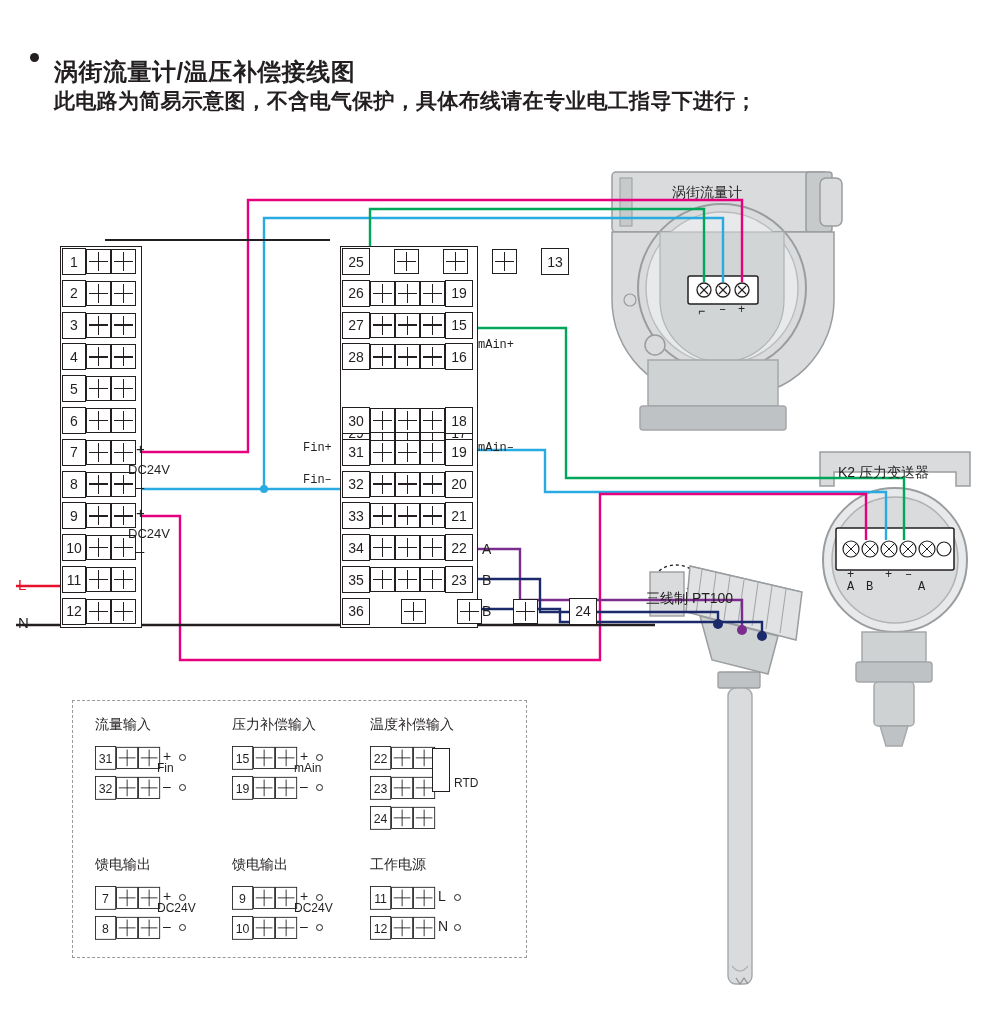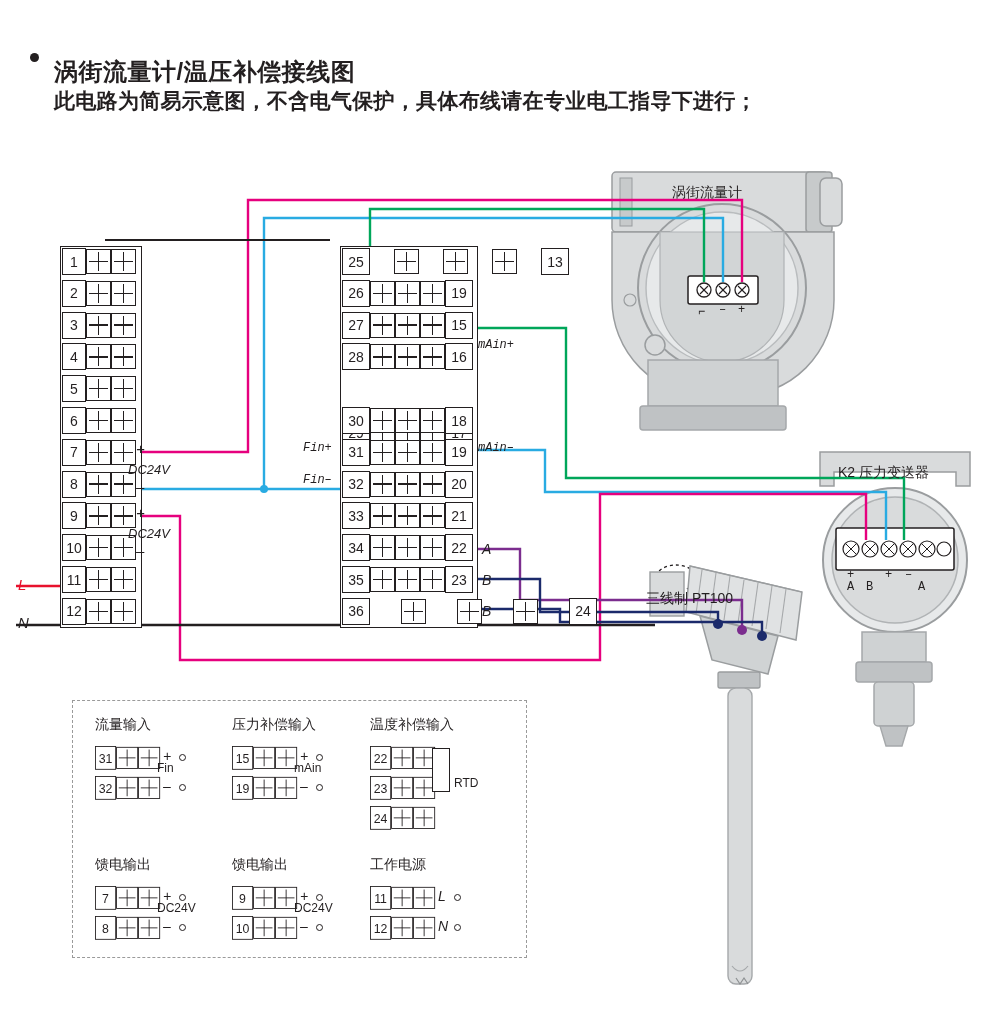--- a/index.html
+++ b/index.html
@@ -1,21 +1,21 @@
 <!DOCTYPE html>
 <html><head>
 <meta charset="utf-8">
 <style>
   html,body{margin:0;padding:0;}
   body{
     width:990px;height:1030px;position:relative;background:#ffffff;
     font-family:"Liberation Sans","DejaVu Sans",sans-serif;color:#231f20;
     overflow:hidden;
   }
-  .abs{position:absolute;font-style:italic;}
+  .abs{position:absolute;}
   
   #header{left:0;top:0;width:990px;}
   .bullet{position:absolute;left:30px;top:53px;width:9px;height:9px;border-radius:50%;background:#231f20;}
   .title{position:absolute;left:54px;top:56px;font-size:24px;font-weight:bold;letter-spacing:.5px;}
   .subtitle{position:absolute;left:54px;top:87px;font-size:21px;font-weight:bold;letter-spacing:.3px;}
 
   
   .term-row{position:absolute;display:flex;align-items:center;}
   .num-box{
     width:22px;height:25px;border:1.5px solid #231f20;background:#fff;

